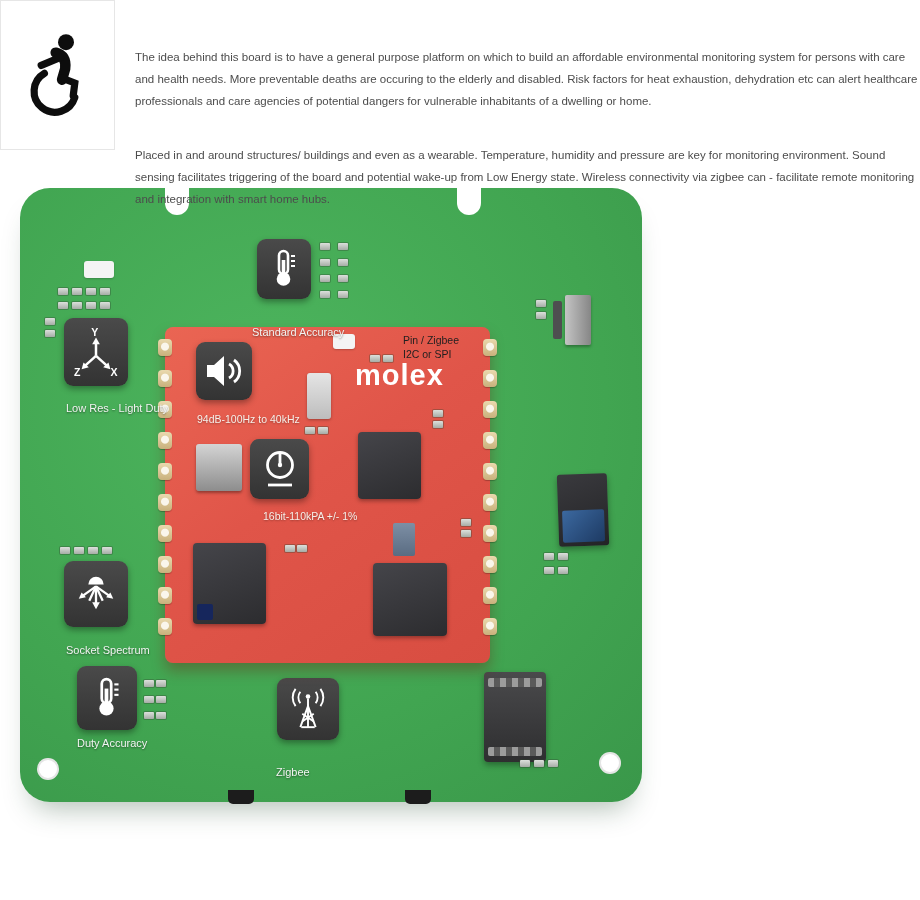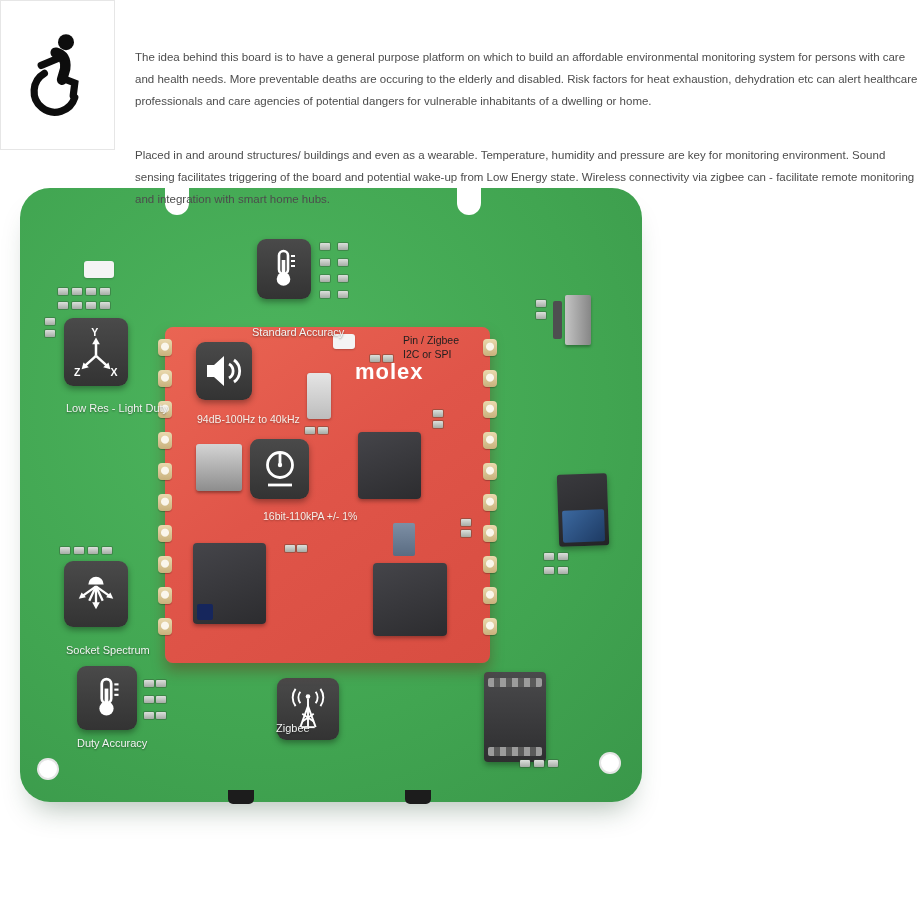--- a/index.html
+++ b/index.html
@@ -33,21 +33,21 @@
                text-shadow:0 1px 2px rgba(0,0,0,.45);}
 
   
   .module{position:absolute;left:145px;top:139px;width:325px;height:336px;border-radius:8px;z-index:2;
           background:linear-gradient(145deg,#ea6553 0%,#e05549 45%,#d84d41 100%);
           box-shadow:0 8px 14px rgba(110,25,15,.35);}
   .cast{position:absolute;width:14px;height:17px;border-radius:4px;
         background:radial-gradient(circle at 50% 45%, #faf6ec 0 3.5px, rgba(255,255,255,0) 4.5px),
                    linear-gradient(180deg,#ead9ae,#c9b17c);
         box-shadow:0 1px 1px rgba(0,0,0,.25);}
-  .molex{position:absolute;left:190px;top:32px;font-size:22px;font-weight:bold;color:#fff;letter-spacing:1px;}
+  .molex{position:absolute;left:190px;top:32px;font-size:29px;font-weight:bold;color:#fff;letter-spacing:1px;}
   .note{position:absolute;left:238px;top:6px;font-size:10.5px;color:#1f1f1f;line-height:14px;}
   .mod-label{position:absolute;color:#f7efe9;font-size:10.5px;white-space:nowrap;
              text-shadow:0 1px 2px rgba(0,0,0,.3);}
   .chip{position:absolute;border-radius:4px;background:linear-gradient(160deg,#45454a,#2c2c2f);
         box-shadow:0 2px 4px rgba(0,0,0,.35);}
   .lightcomp{position:absolute;border-radius:3px;background:linear-gradient(180deg,#e5e5e5,#bdbdbd);
              box-shadow:0 1px 3px rgba(0,0,0,.3);}
   .mic-metal{position:absolute;border-radius:3px;background:linear-gradient(180deg,#d4d4d4,#8d8d8d);
              box-shadow:0 2px 3px rgba(0,0,0,.35);}
   .blue-chip{position:absolute;border-radius:2px;background:linear-gradient(180deg,#7d8fa5,#5a6c82);}
@@ -178,21 +178,21 @@
           <line x1="18" y1="28" x2="30" y2="36"></line>
           <line x1="17" y1="42" x2="31" y2="42"></line>
           <path d="M16 5 a 10 10 0 0 0 0 12"></path>
           <path d="M11 2 a 15 15 0 0 0 0 18"></path>
           <path d="M32 5 a 10 10 0 0 1 0 12"></path>
           <path d="M37 2 a 15 15 0 0 1 0 18"></path>
         </g>
         <circle cx="24" cy="10" r="2.4" fill="#fff"></circle>
       </svg>
     </div>
-    <div class="board-label" style="left:256px;top:534px">Zigbee</div>
+    <div class="board-label" style="left:256px;top:578px">Zigbee</div>
 
     <div class="module">
 
       <div class="white-rect" style="left:168px;top:7px;width:22px;height:15px"></div>
 
       <div class="note">
         <div>Pin / Zigbee</div>
         <div>I2C or SPI</div>
       </div>
 

